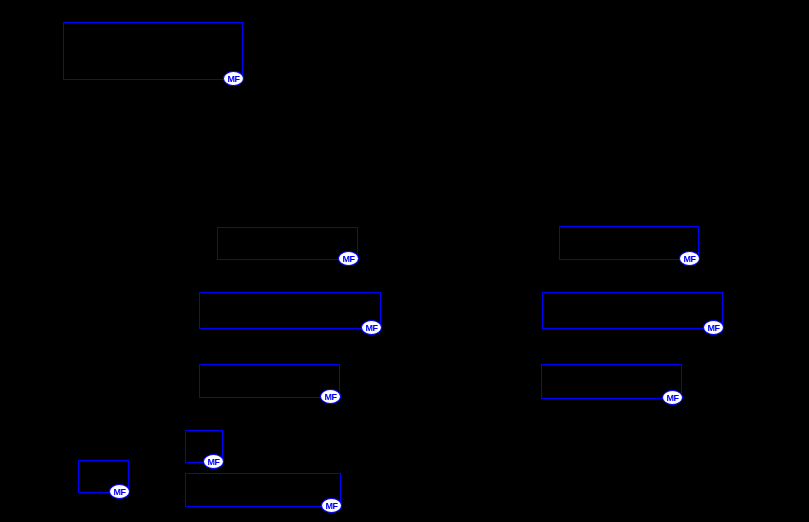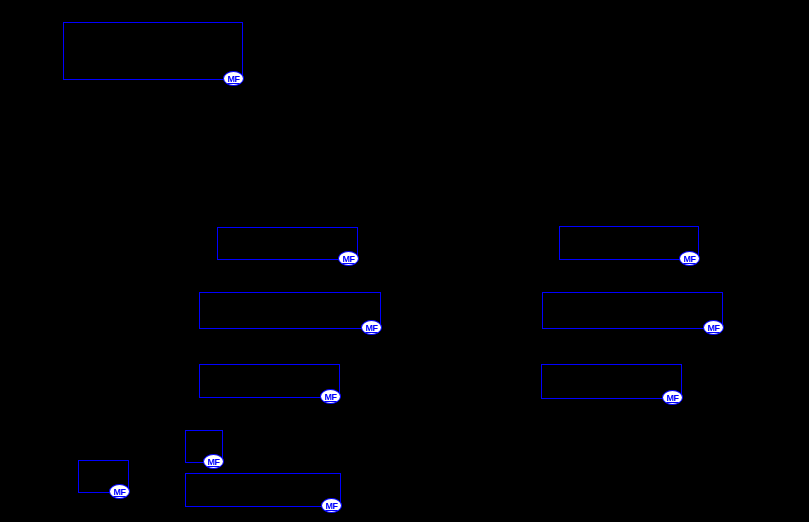--- a/index.html
+++ b/index.html
@@ -33,21 +33,20 @@
     border-radius: 50%;
     color: var(--badge-text, #0000ff);
     font-size: 9px;
     line-height: 12px;
     font-weight: bold;
     letter-spacing: -0.5px;
     display: flex;
     align-items: center;
     justify-content: center;
     font-family: "Liberation Sans", sans-serif;
-    text-decoration: underline;
   }
 </style>
 </head>
 <body>
 
 <div id="canvas" style="width: 809px; height: 522px;">
     <div class="node" style="left: 63px; top: 22px; width: 180px; height: 58px;">
       <span class="mf-badge">MF</span>
     </div>
     <div class="node" style="left: 217px; top: 227px; width: 141px; height: 33px;">

